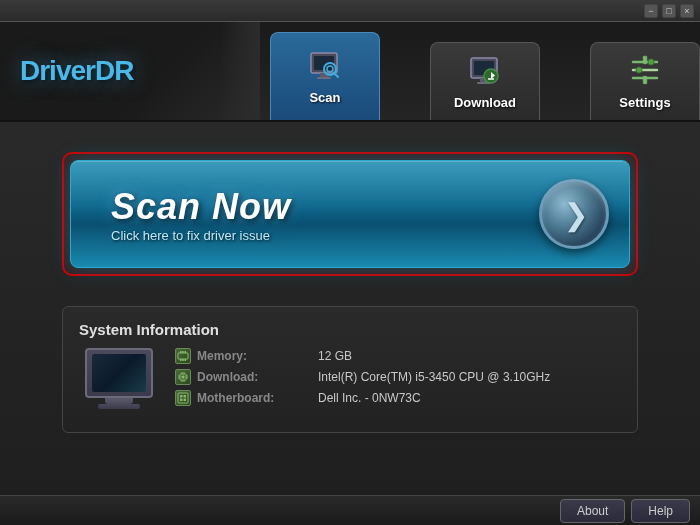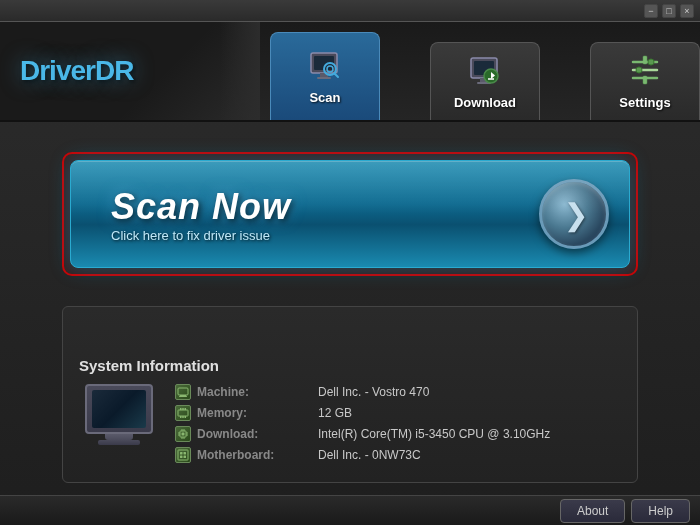--- a/index.html
+++ b/index.html
@@ -224,21 +224,20 @@
       border: 1px solid #444;
       border-radius: 6px;
       padding: 14px 16px;
     }
 
     .system-info-title {
       font-size: 15px;
       font-weight: bold;
       color: #e0e0e0;
       margin-bottom: 10px;
-      margin-top: 36px;
     }
 
     .system-info-content {
       display: flex;
       gap: 16px;
     }
 
     .computer-icon {
       width: 80px;
       height: 70px;
@@ -432,31 +431,20 @@
         <div class="computer-icon">
           <div class="monitor-body">
             <div class="monitor-screen"></div>
           </div>
           <div class="monitor-stand"></div>
           <div class="monitor-base"></div>
         </div>
 
         <div class="info-table">
 
-          <div class="info-row">
-            <div class="info-icon">
-              <svg width="12" height="12" viewBox="0 0 12 12">
-                <rect x="1" y="2" width="10" height="7" rx="1" fill="none" stroke="#8ab870" stroke-width="1"></rect>
-                <rect x="3" y="9" width="6" height="1" fill="#8ab870"></rect>
-                <rect x="2" y="10" width="8" height="1" rx="0.5" fill="#8ab870"></rect>
-              </svg>
-            </div>
-            <span class="info-label">Machine:</span>
-            <span class="info-value">Dell Inc. - Vostro 470</span>
-          </div>
 
 
           <div class="info-row">
             <div class="info-icon">
               <svg width="12" height="12" viewBox="0 0 12 12">
                 <rect x="1" y="3" width="10" height="6" rx="0.5" fill="none" stroke="#8ab870" stroke-width="1"></rect>
                 <rect x="3" y="1" width="1.5" height="2" fill="#8ab870"></rect>
                 <rect x="5.25" y="1" width="1.5" height="2" fill="#8ab870"></rect>
                 <rect x="7.5" y="1" width="1.5" height="2" fill="#8ab870"></rect>
                 <rect x="3" y="9" width="1.5" height="2" fill="#8ab870"></rect>

